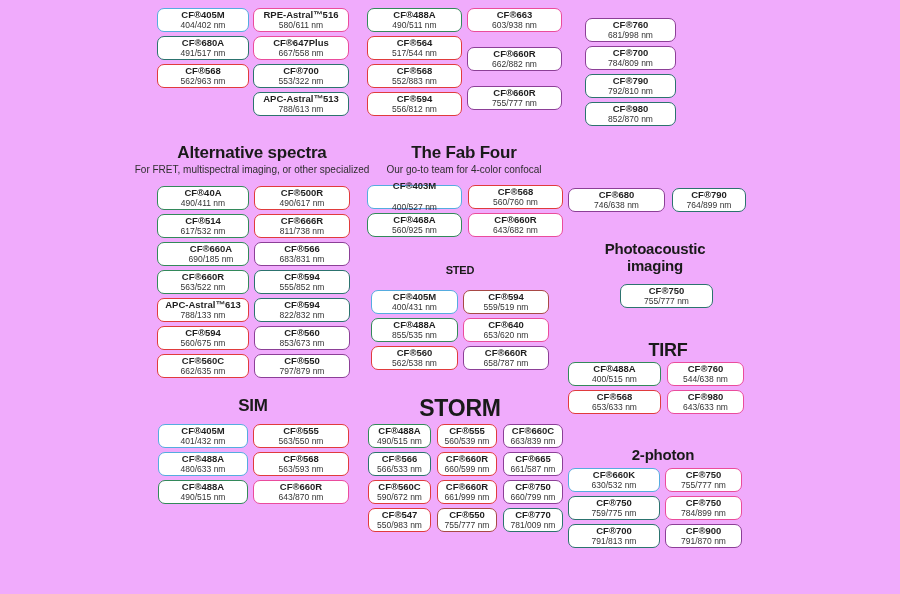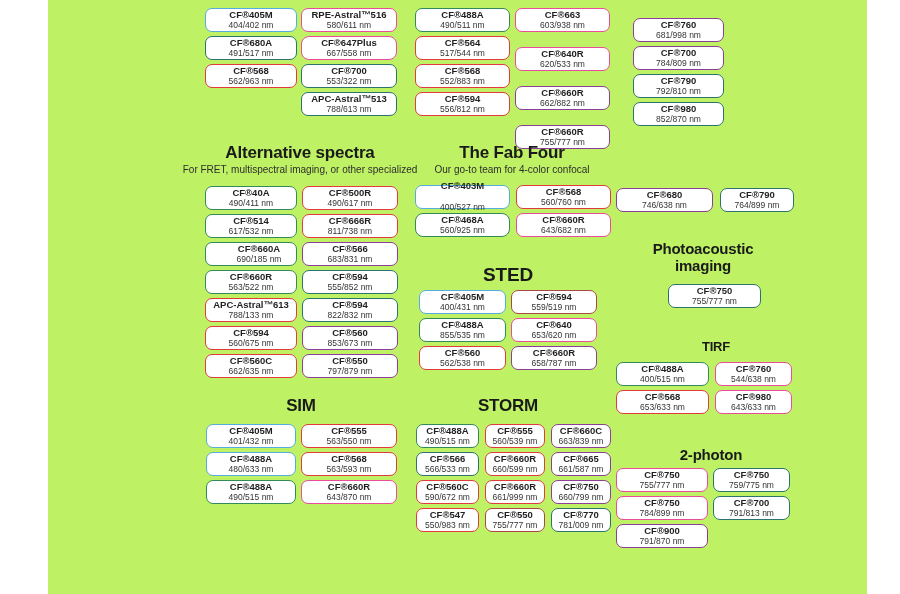--- a/index.html
+++ b/index.html
@@ -1,17 +1,17 @@
 <!DOCTYPE html>
 <html><head>
 <meta charset="utf-8">
 <style>
   html,body{margin:0;padding:0;background:#fff;}
-  .page{position:relative;width:819px;height:594px;background:#bef264;overflow:hidden;
-        font-family:"Liberation Sans",sans-serif;color:#262626;margin-left:48px;}
+  .page{position:relative;width:900px;height:594px;background:#f0abfc;overflow:hidden;
+        font-family:"Liberation Sans",sans-serif;color:#262626;}
   .hdr{position:absolute;text-align:center;}
   .title{font-weight:bold;color:#1a1a1a;line-height:1.12;letter-spacing:-0.2px;}
   .subtitle{font-size:10px;color:#2e2e2e;margin-top:2px;white-space:nowrap;}
   .grid{position:absolute;display:grid;}
   .pill{height:24px;box-sizing:border-box;border:1.6px solid #999;border-radius:7px;
         background:#fff;display:flex;flex-direction:column;align-items:center;justify-content:center;
         line-height:1.12;}
   .dye-name{font-size:9.5px;font-weight:bold;color:#1f1f1f;white-space:nowrap;}
   .dye-nm{font-size:8.5px;color:#333;white-space:nowrap;}
 </style>
@@ -74,24 +74,20 @@
           <div class="dye-nm">556/812 nm</div>
         </div>
       </div>
     </section>
     <section>
       <div class="grid" style="left: 467px; top: 8px; grid-template-columns: 95px; gap: 15px 6px;">
         <div class="pill" style="border-color: rgb(234, 76, 156);">
           <div class="dye-name">CF®663</div>
           <div class="dye-nm">603/938 nm</div>
         </div>
-        <div class="pill" style="border-color: rgb(234, 76, 156);">
-          <div class="dye-name">CF®640R</div>
-          <div class="dye-nm">620/533 nm</div>
-        </div>
         <div class="pill" style="border-color: rgb(140, 63, 151);">
           <div class="dye-name">CF®660R</div>
           <div class="dye-nm">662/882 nm</div>
         </div>
         <div class="pill" style="border-color: rgb(140, 63, 151);">
           <div class="dye-name">CF®660R</div>
           <div class="dye-nm">755/777 nm</div>
         </div>
       </div>
     </section>
@@ -198,21 +194,21 @@
           <div class="dye-nm">560/925 nm</div>
         </div>
         <div class="pill" style="border-color: rgb(234, 76, 156);">
           <div class="dye-name">CF®660R</div>
           <div class="dye-nm">643/682 nm</div>
         </div>
       </div>
     </section>
     <section>
       <div class="hdr" style="left: 360px; top: 264px; width: 200px;">
-        <div class="title" style="font-size: 19px;">STED</div>
+        <div class="title" style="font-size: 11px;">STED</div>
       </div>
       <div class="grid" style="left: 371px; top: 290px; grid-template-columns: 87px 86px; gap: 4px 5px;">
         <div class="pill" style="border-color: rgb(85, 172, 223);">
           <div class="dye-name">CF®405M</div>
           <div class="dye-nm">400/431 nm</div>
         </div>
         <div class="pill" style="border-color: rgb(168, 73, 69);">
           <div class="dye-name">CF®594</div>
           <div class="dye-nm">559/519 nm</div>
         </div>
@@ -260,21 +256,21 @@
           <div class="dye-nm">490/515 nm</div>
         </div>
         <div class="pill" style="border-color: rgb(234, 76, 156);">
           <div class="dye-name">CF®660R</div>
           <div class="dye-nm">643/870 nm</div>
         </div>
       </div>
     </section>
     <section>
       <div class="hdr" style="left: 360px; top: 396px; width: 200px;">
-        <div class="title" style="font-size: 17px;">STORM</div>
+        <div class="title" style="font-size: 23px;">STORM</div>
       </div>
       <div class="grid" style="left: 368px; top: 424px; grid-template-columns: 63px 60px 60px; gap: 4px 6px;">
         <div class="pill" style="border-color: rgb(51, 137, 90);">
           <div class="dye-name">CF®488A</div>
           <div class="dye-nm">490/515 nm</div>
         </div>
         <div class="pill" style="border-color: rgb(224, 59, 61);">
           <div class="dye-name">CF®555</div>
           <div class="dye-nm">560/539 nm</div>
         </div>
@@ -338,21 +334,21 @@
       </div>
       <div class="grid" style="left: 620px; top: 284px; grid-template-columns: 93px; gap: 4px 6px;">
         <div class="pill" style="border-color: rgb(44, 115, 110);">
           <div class="dye-name">CF®750</div>
           <div class="dye-nm">755/777 nm</div>
         </div>
       </div>
     </section>
     <section>
       <div class="hdr" style="left: 578px; top: 340px; width: 180px;">
-        <div class="title" style="font-size: 13px;">TIRF</div>
+        <div class="title" style="font-size: 18px;">TIRF</div>
       </div>
       <div class="grid" style="left: 568px; top: 362px; grid-template-columns: 93px 77px; gap: 4px 6px;">
         <div class="pill" style="border-color: rgb(51, 137, 90);">
           <div class="dye-name">CF®488A</div>
           <div class="dye-nm">400/515 nm</div>
         </div>
         <div class="pill" style="border-color: rgb(234, 76, 156);">
           <div class="dye-name">CF®760</div>
           <div class="dye-nm">544/638 nm</div>
         </div>
@@ -364,20 +360,24 @@
           <div class="dye-name">CF®980</div>
           <div class="dye-nm">643/633 nm</div>
         </div>
       </div>
     </section>
     <section>
       <div class="hdr" style="left: 573px; top: 447px; width: 180px;">
         <div class="title" style="font-size: 15px;">2-photon</div>
       </div>
       <div class="grid" style="left: 568px; top: 468px; grid-template-columns: 92px 77px; gap: 4px 5px;">
+        <div class="pill" style="border-color: rgb(85, 172, 223);">
+          <div class="dye-name">CF®660K</div>
+          <div class="dye-nm">630/532 nm</div>
+        </div>
         <div class="pill" style="border-color: rgb(234, 76, 156);">
           <div class="dye-name">CF®750</div>
           <div class="dye-nm">755/777 nm</div>
         </div>
         <div class="pill" style="border-color: rgb(44, 115, 110);">
           <div class="dye-name">CF®750</div>
           <div class="dye-nm">759/775 nm</div>
         </div>
         <div class="pill" style="border-color: rgb(234, 76, 156);">
           <div class="dye-name">CF®750</div>

